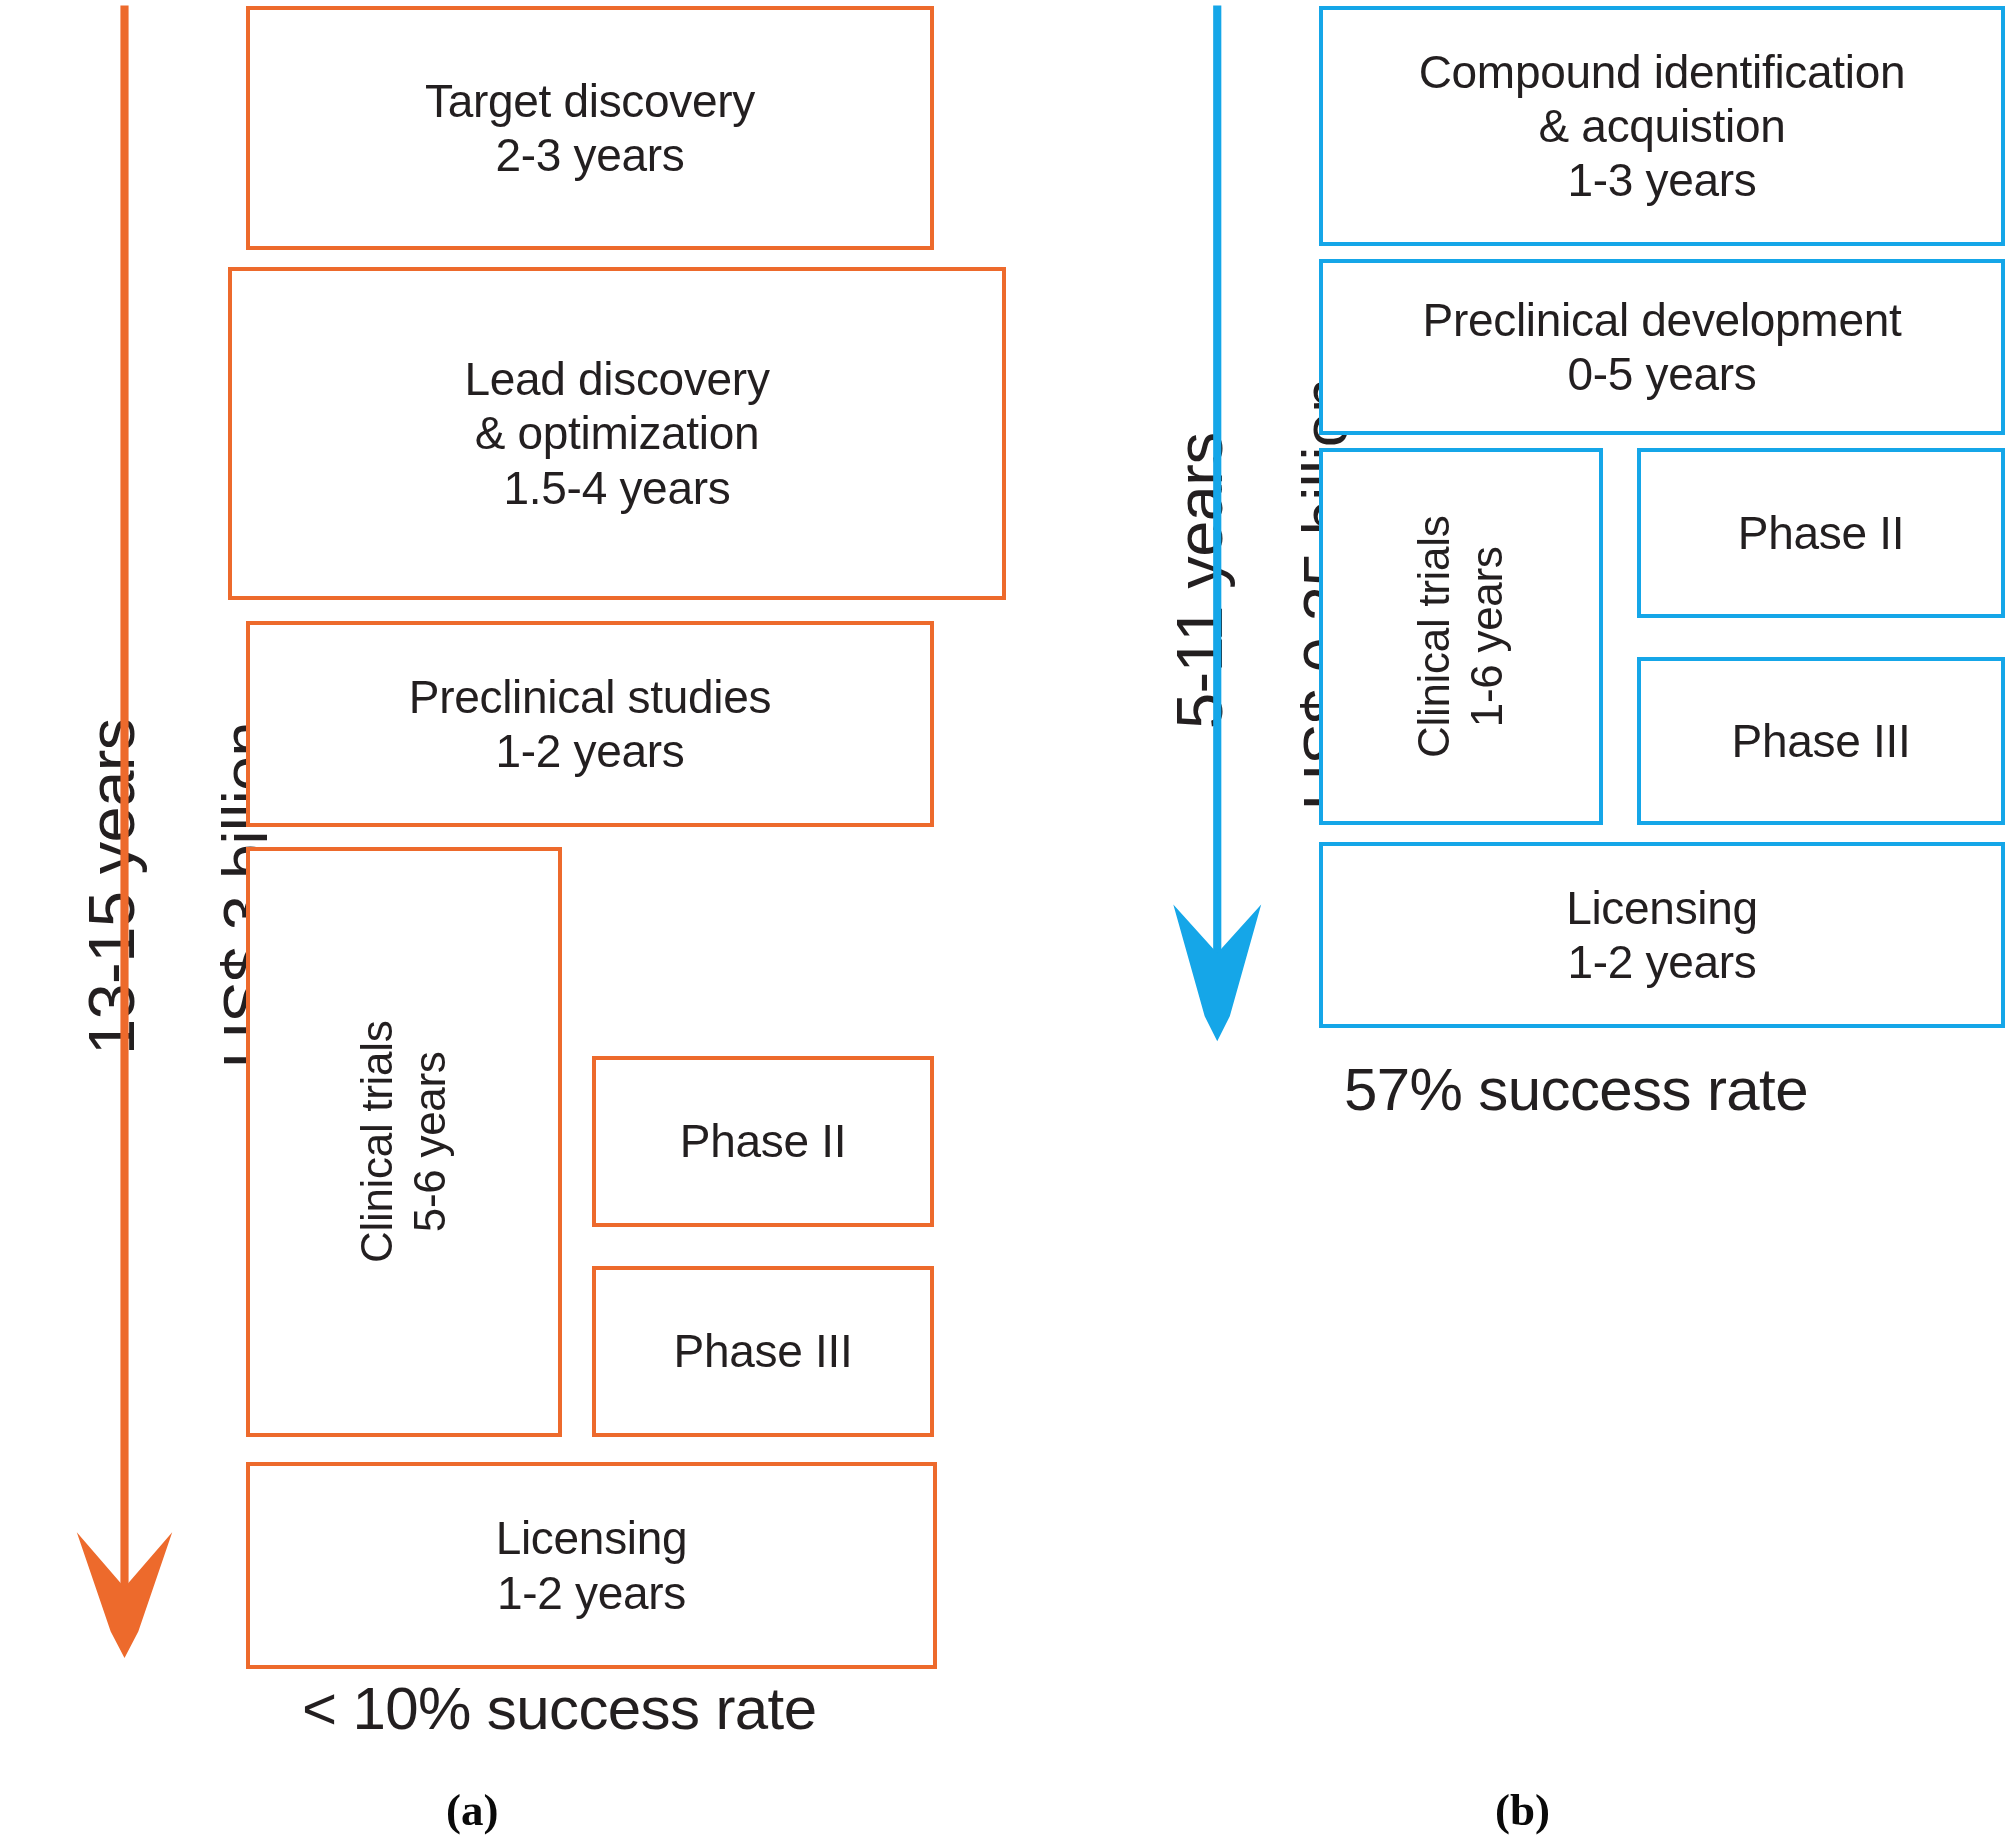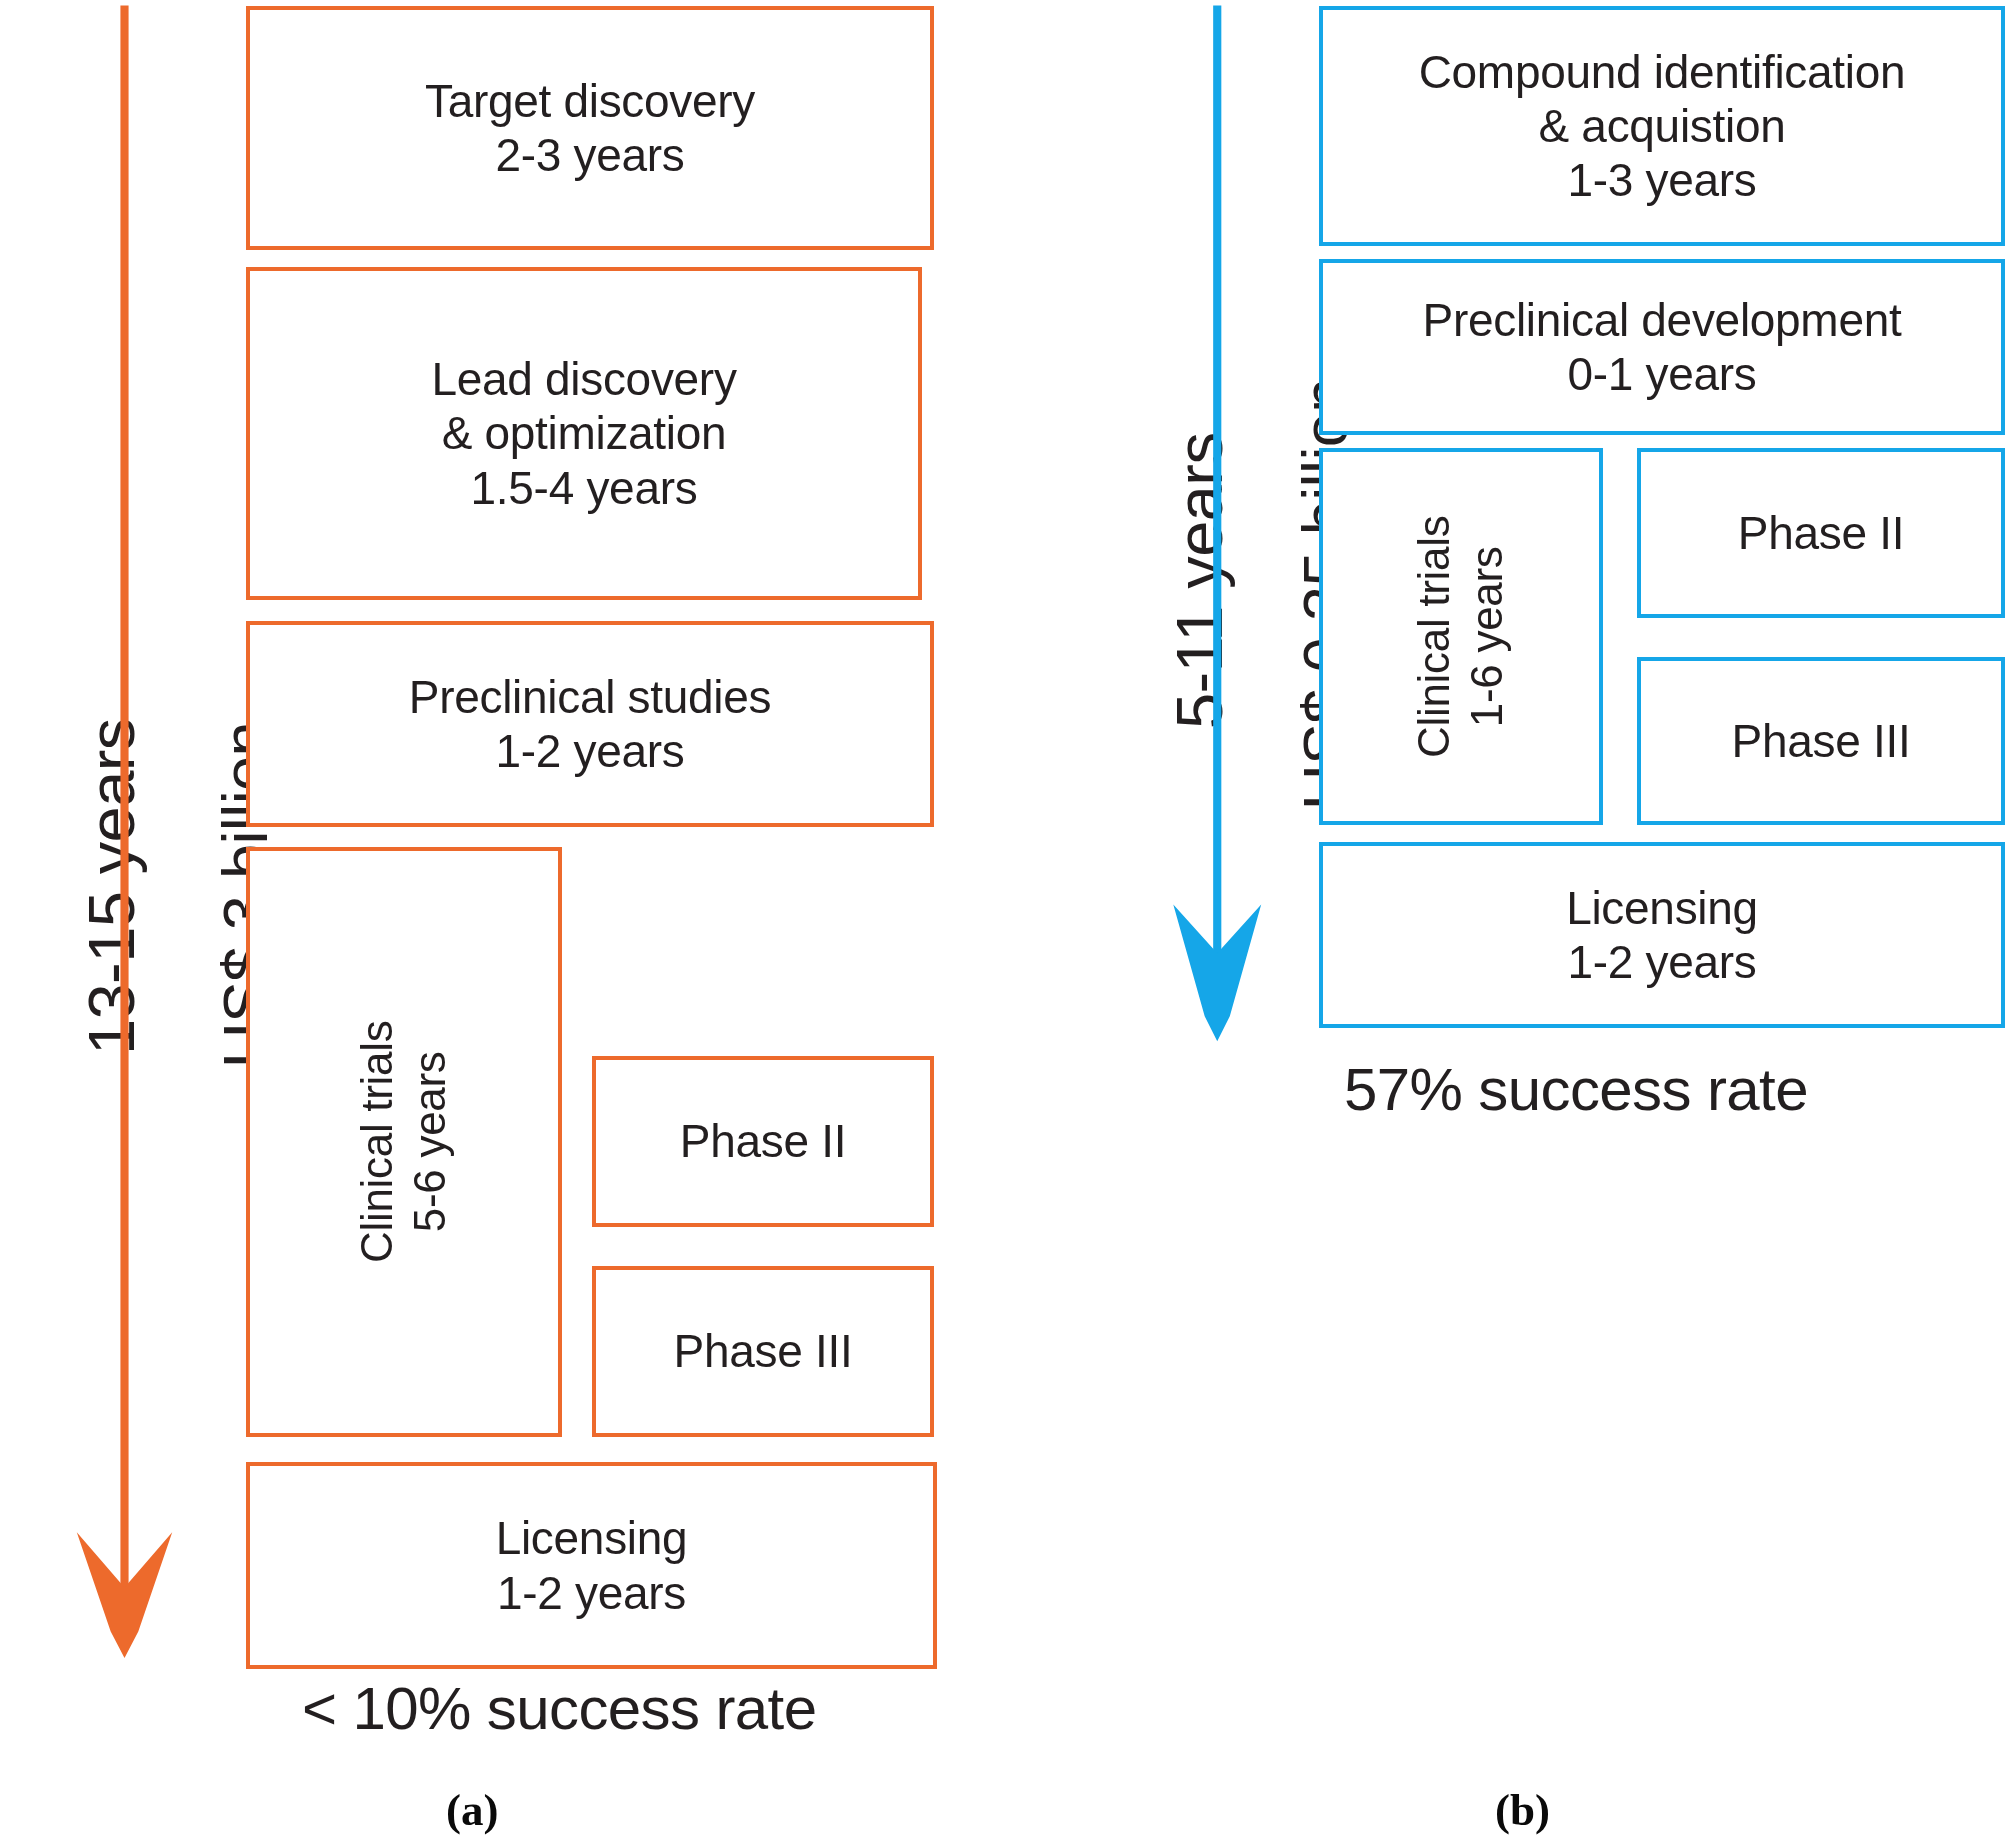--- a/index.html
+++ b/index.html
@@ -84,21 +84,21 @@
   <svg class="arrow-svg" style="left:68px; top:0px; width:113px; height:1671px;" viewBox="0 0 180 2660">
     <line x1="90" y1="8" x2="90" y2="2530" stroke="#ED6A2C" stroke-width="13"></line>
     <path d="M 14 2440 L 90 2528 L 166 2440 L 112 2598 L 90 2640 L 68 2598 Z" fill="#ED6A2C"></path>
   </svg>
 
   <div class="box" style="left:246px; top:6.3px; width:688px; height:244px;">
     <span class="inner">Target discovery
 2-3 years</span>
   </div>
 
-  <div class="box" style="left:246px; top:267px; width:676px; height:333px;">
+  <div class="box" style="left:228px; top:267px; width:778px; height:333px;">
     <span class="inner">Lead discovery
 &amp; optimization
 1.5-4 years</span>
   </div>
 
   <div class="box" style="left:246px; top:621px; width:688px; height:206px;align-items:center;">
     <span class="inner">Preclinical studies
 1-2 years</span>
   </div>
 
@@ -135,21 +135,21 @@
   </svg>
 
   <div class="box blue" style="left:1319px; top:6.3px; width:686px; height:240px;">
     <span class="inner">Compound identification
 &amp; acquistion
 1-3 years</span>
   </div>
 
   <div class="box blue" style="left:1319px; top:259px; width:686px; height:176px;">
     <span class="inner">Preclinical development
-0-1 years</span>
+0-5 years</span>
   </div>
 
   <div class="vbox blue" style="left:1319px; top:448px; width:284px; height:377px;">
     <span class="vlabel">Clinical trials
 1-6 years</span>
   </div>
 
   <div class="box blue" style="left:1637px; top:448px; width:368px; height:170px;">
     <span class="inner">Phase II</span>
   </div>

